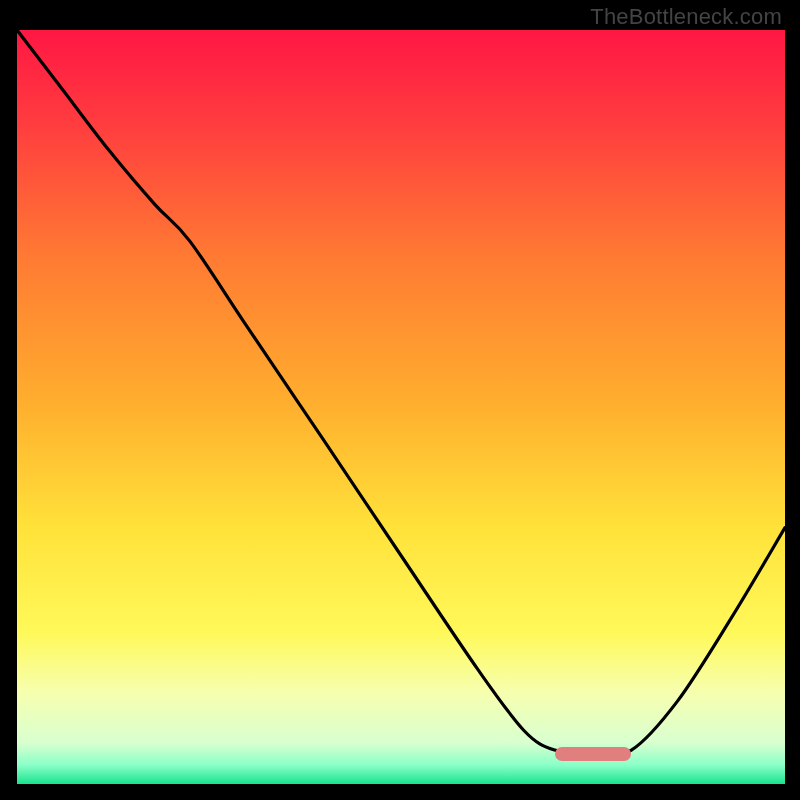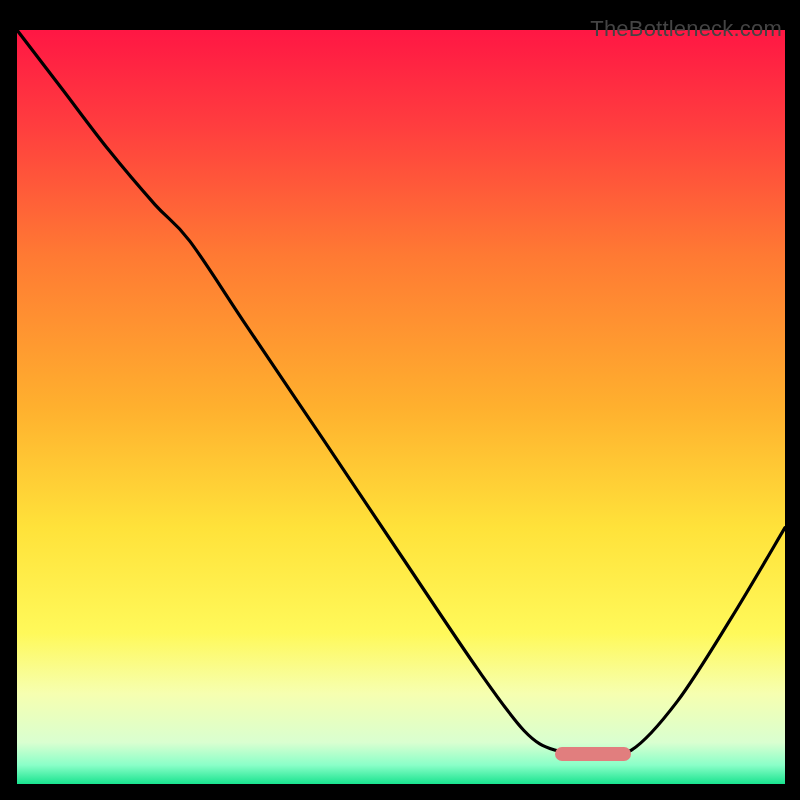--- a/index.html
+++ b/index.html
@@ -11,21 +11,21 @@
     overflow: hidden;
     font-family: Arial, Helvetica, sans-serif;
   }
   .stage {
     position: relative;
     width: 800px;
     height: 800px;
   }
   .watermark {
     position: absolute;
-    top: 16px;
+    top: 4px;
     right: 18px;
     color: #444;
     font-size: 22px;
     font-weight: 500;
     letter-spacing: 0.2px;
     z-index: 20;
     user-select: none;
   }
   .plot-frame {
     position: absolute;

